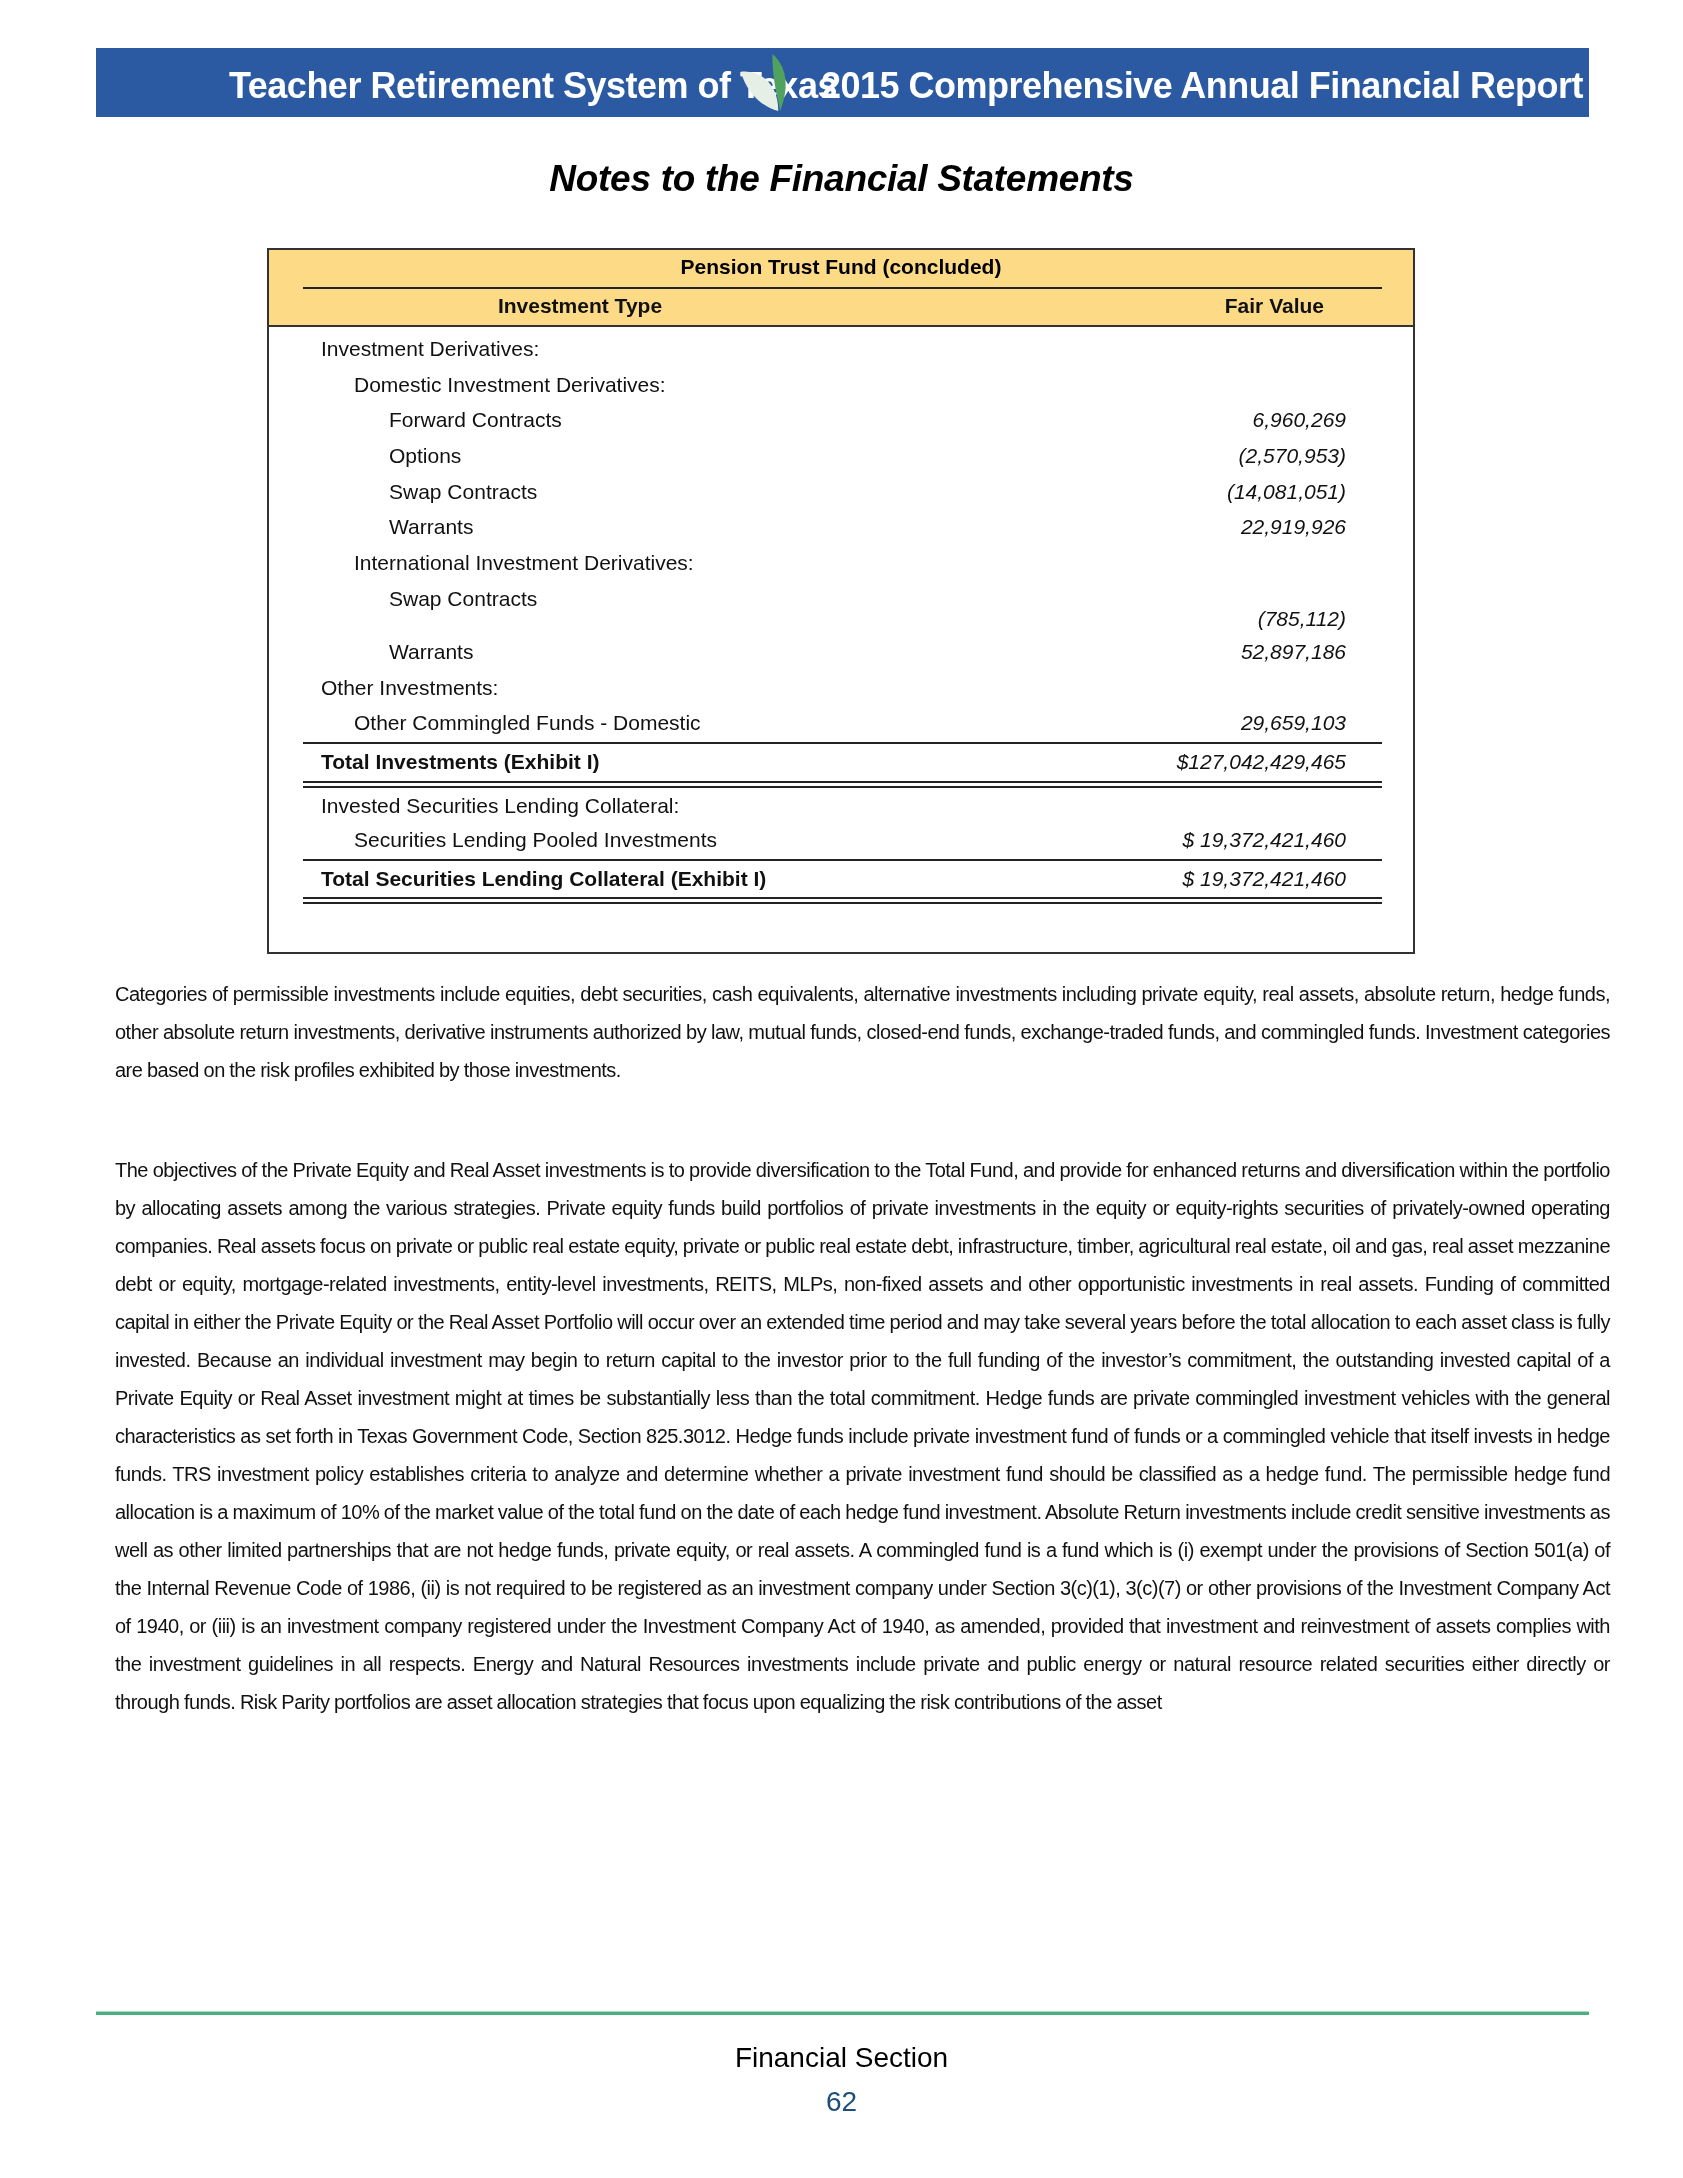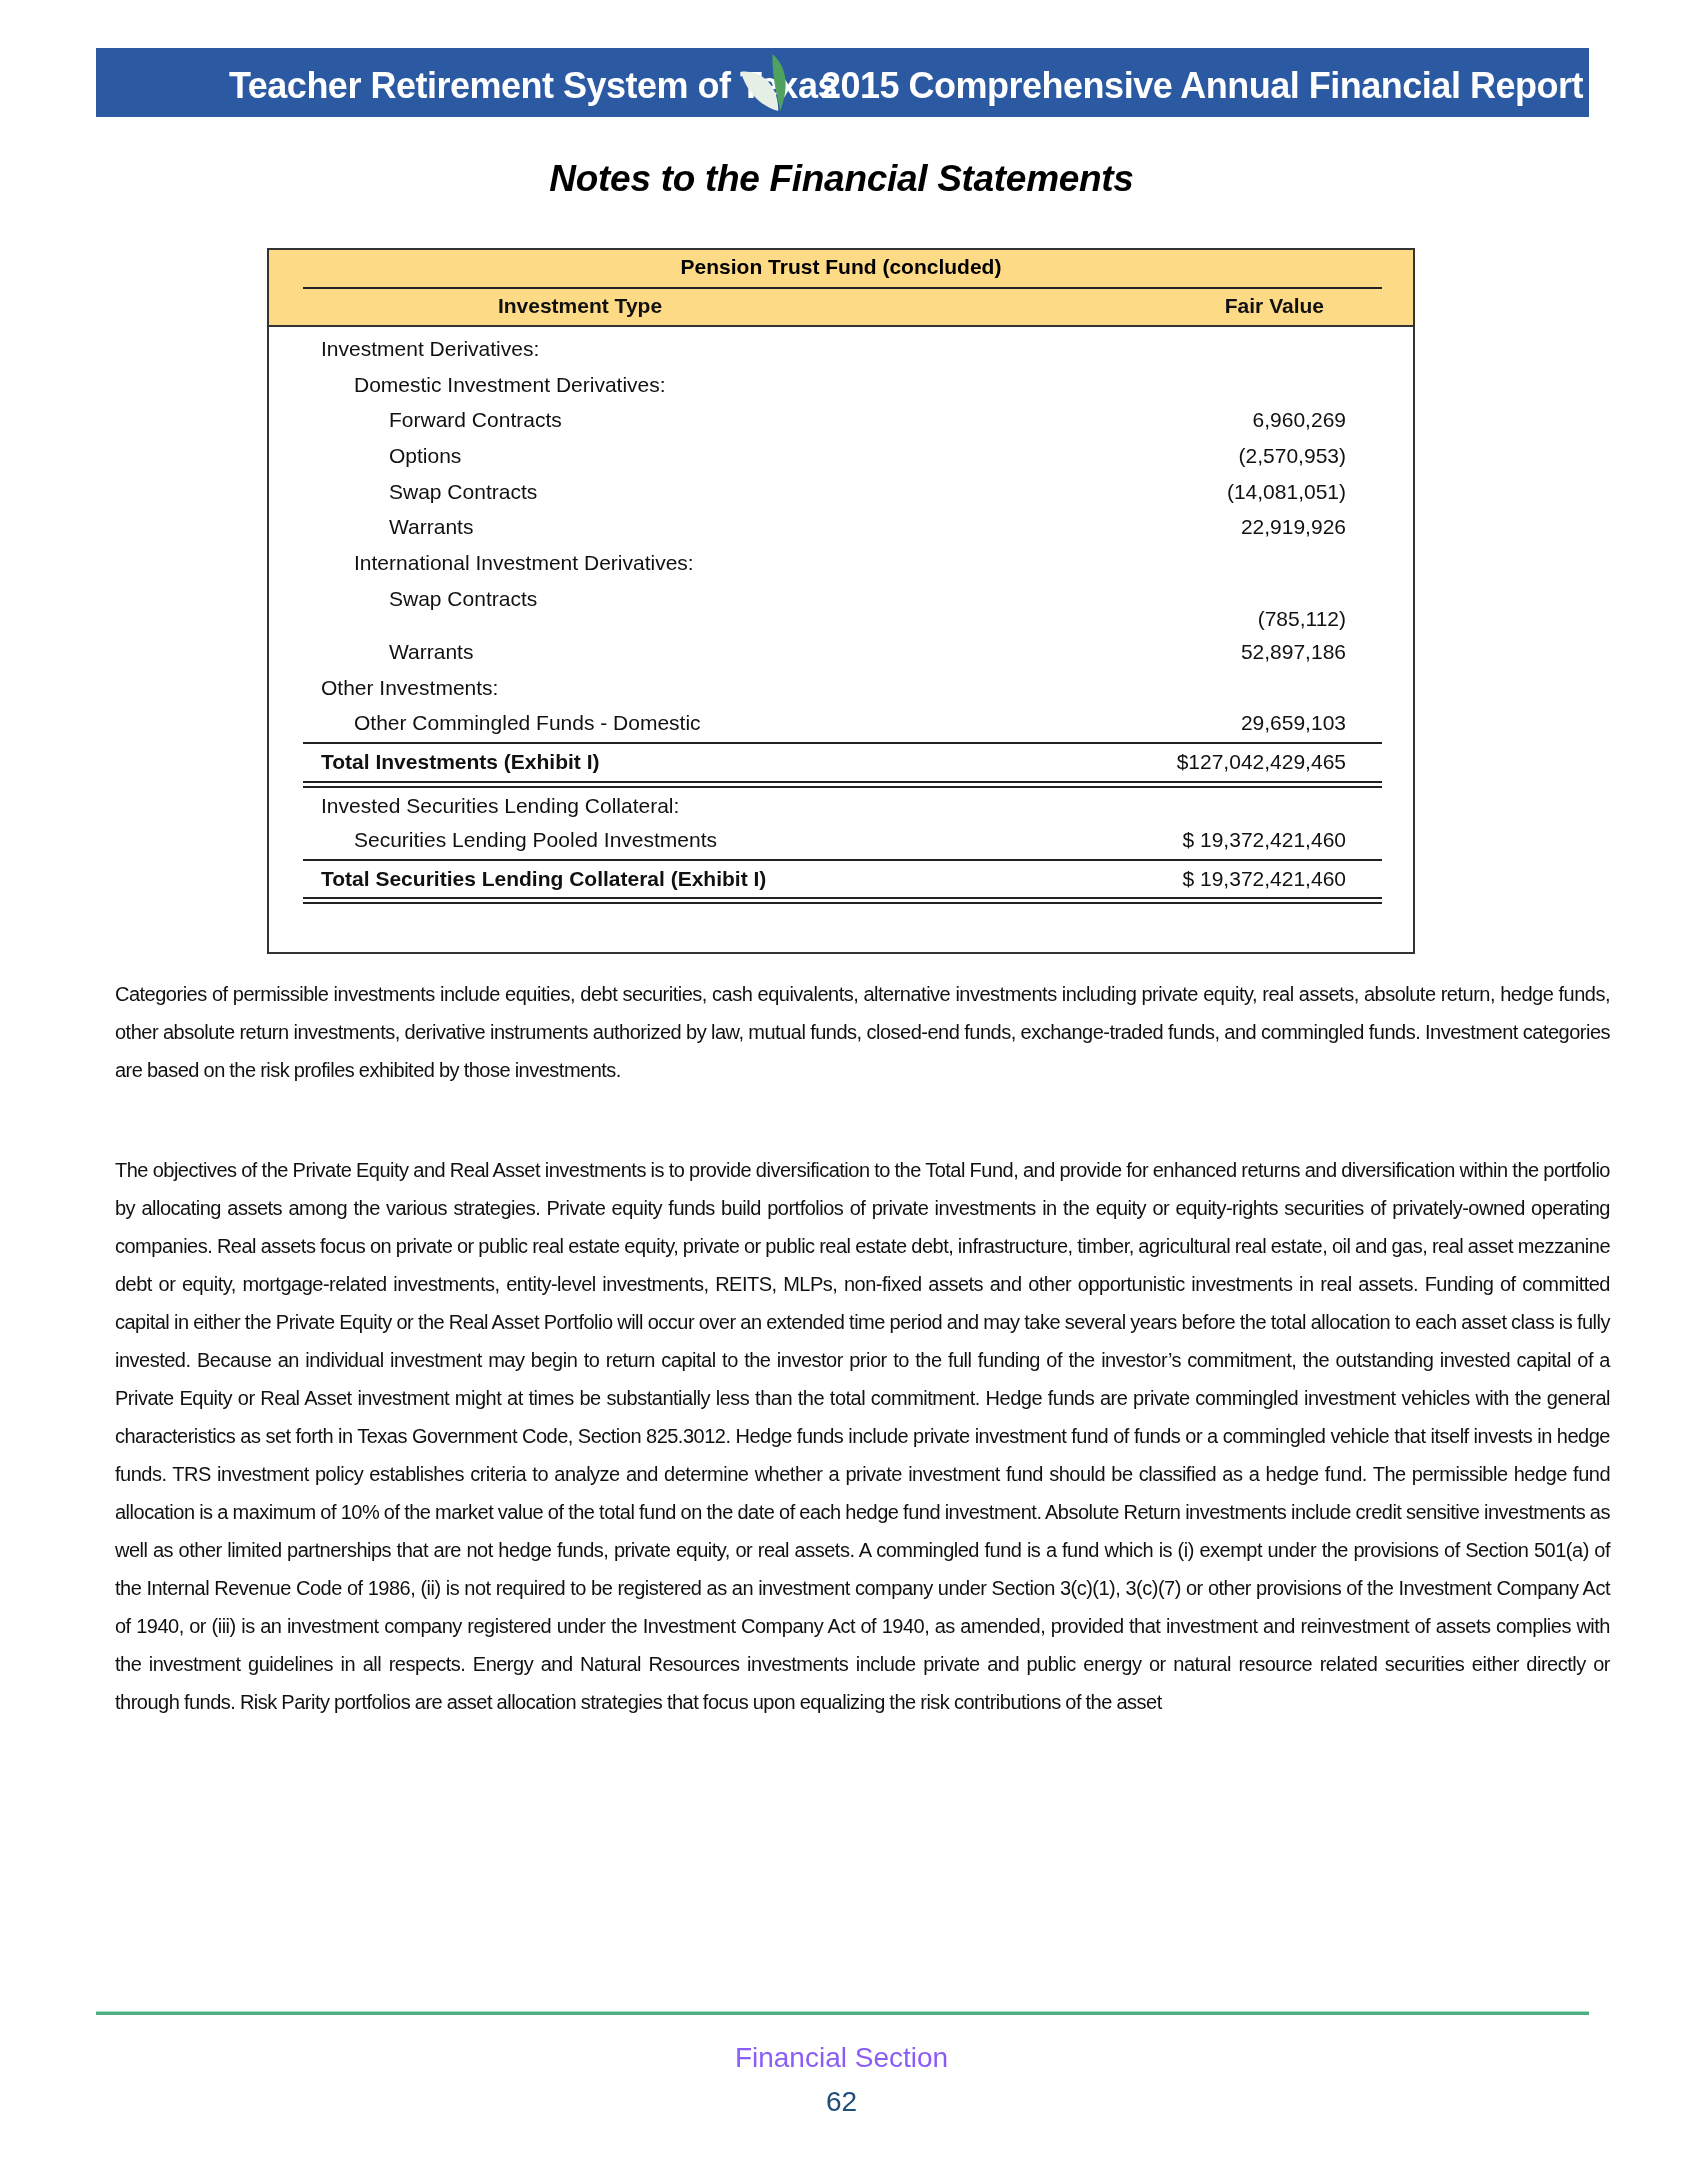--- a/index.html
+++ b/index.html
@@ -52,21 +52,21 @@
     position: absolute; right: 89px; top: 44px; font-weight: bold; font-size: 21px;
   }
 
   .trow {
     position: absolute; left: 34px; width: 1079px; height: 36px;
     font-size: 21px; line-height: 36px; color: #111;
   }
   .trow .lbl { position: absolute; left: 18px; top: 0; white-space: nowrap; }
   .trow.ind1 .lbl { left: 51px; }
   .trow.ind2 .lbl { left: 86px; }
-  .trow .val { position: absolute; right: 36px; top: 0; white-space: nowrap; }
+  .trow .val { position: absolute; right: 36px; top: 0; white-space: nowrap; font-style: italic; }
   .trow.bold { font-weight: bold; }
   .rule-single { position: absolute; left: 34px; width: 1079px; border-top: 2px solid #222; height: 0; }
   .rule-double {
     position: absolute; left: 34px; width: 1079px; height: 3px;
     border-top: 2px solid #222; border-bottom: 2px solid #222;
   }
 
   
   .body-text {
     position: absolute; left: 115px; width: 1495px;
@@ -76,21 +76,21 @@
   .para1 { top: 975px; }
   .para2 { top: 1151px; }
 
   
   .footer-rule {
     position: absolute; left: 96px; top: 2011px; width: 1493px; height: 3px;
     background: #4caf82; border-top: 1px solid #a9dcc3;
   }
   .footer-section {
     position: absolute; left: 0; width: 1683px; top: 2042px; text-align: center;
-    color: #8b5cf6; font-size: 28px;
+    color: #000000; font-size: 28px;
   }
   .footer-page {
     position: absolute; left: 0; width: 1683px; top: 2086px; text-align: center;
     color: #1f4e79; font-size: 28px;
   }
 </style>
 </head>
 <body>
 
 <div class="banner">

